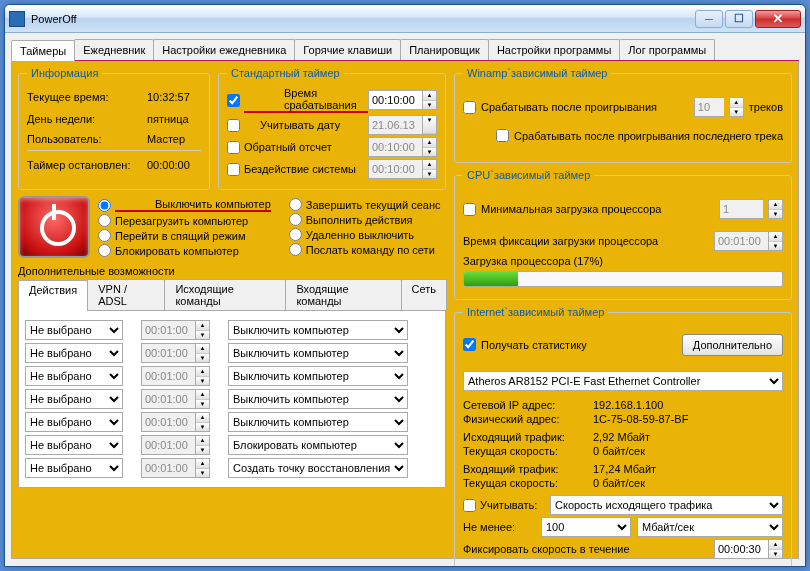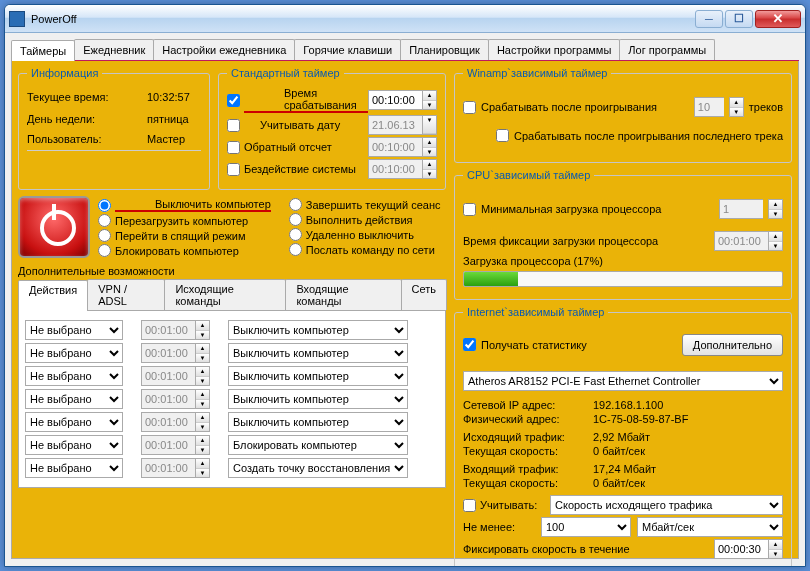--- a/index.html
+++ b/index.html
@@ -89,20 +89,24 @@
                   <span>10:32:57</span>
                 </div>
               <div class="row">
                   <span class="lbl">День недели:</span>
                   <span>пятница</span>
                 </div>
               <div class="row" style="border-bottom:1px solid #ccc;padding-bottom:4px;margin-bottom:4px">
                   <span class="lbl">Пользователь:</span>
                   <span>Мастер</span>
                 </div>
+              <div class="row">
+                  <span class="lbl">Таймер остановлен:</span>
+                  <span>00:00:00</span>
+                </div>
             </fieldset>
             <fieldset style="flex:1">
               <legend>Стандартный таймер</legend>
               <div class="row">
                   <input type="checkbox" checked="" style="">
                   <span class="underline" style="margin-left:4px;flex:1">Время срабатывания</span>
                   <span class="spinner">
                     <input type="text" value="00:10:00" style="">
                     <span class="spinbtns">
                       <span>▲</span>

